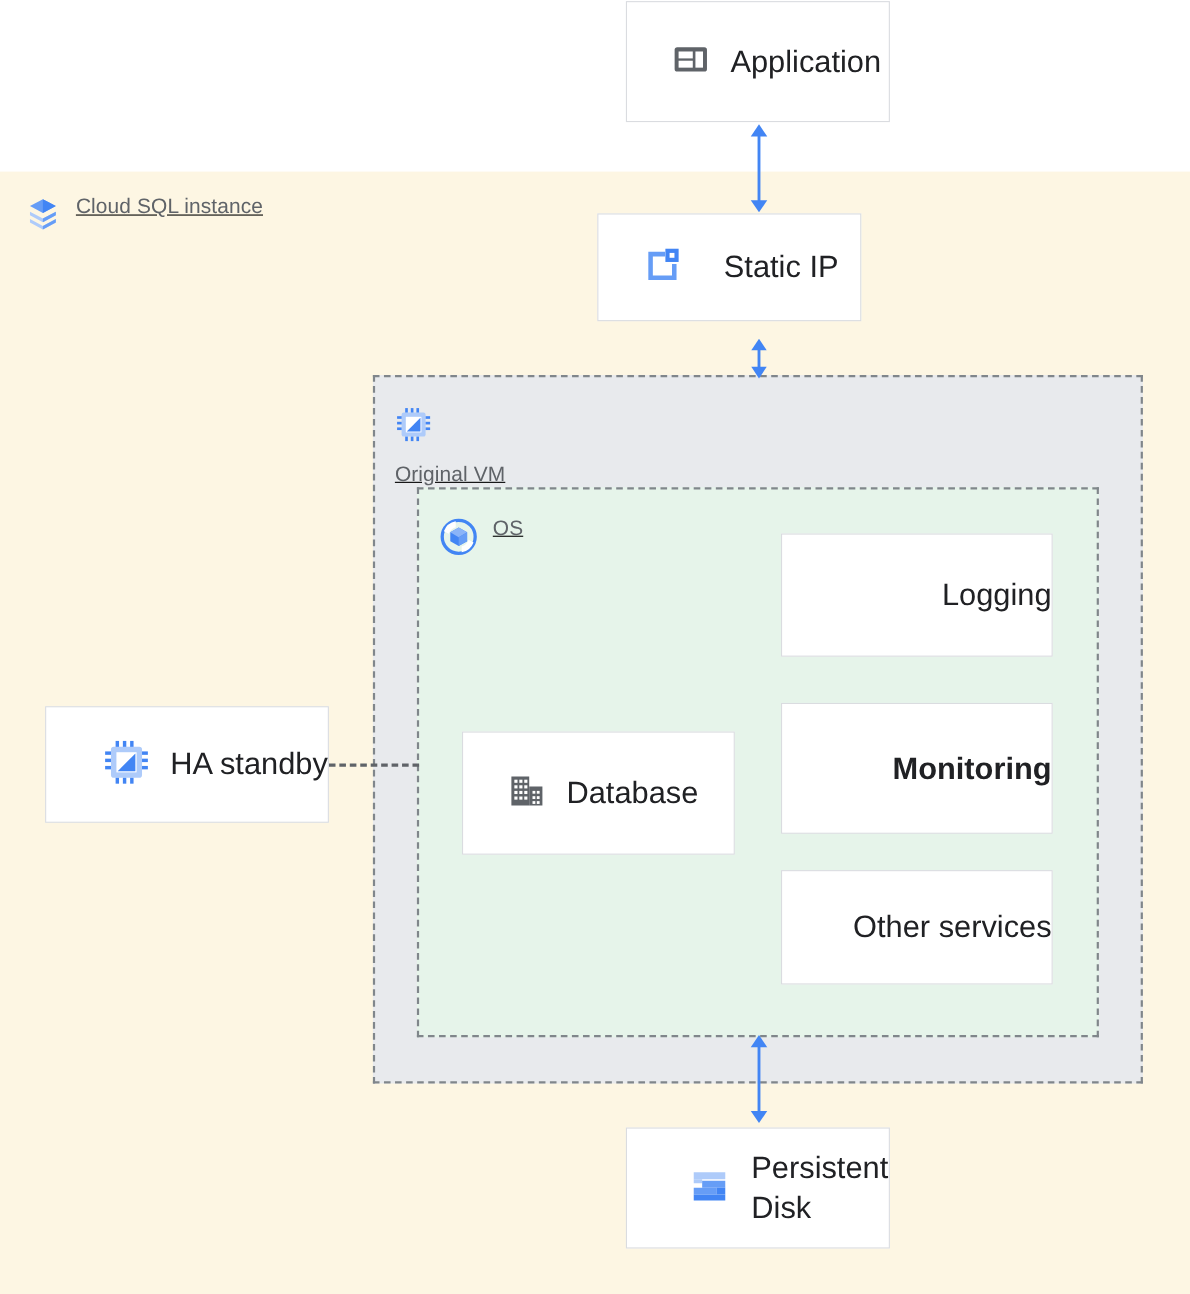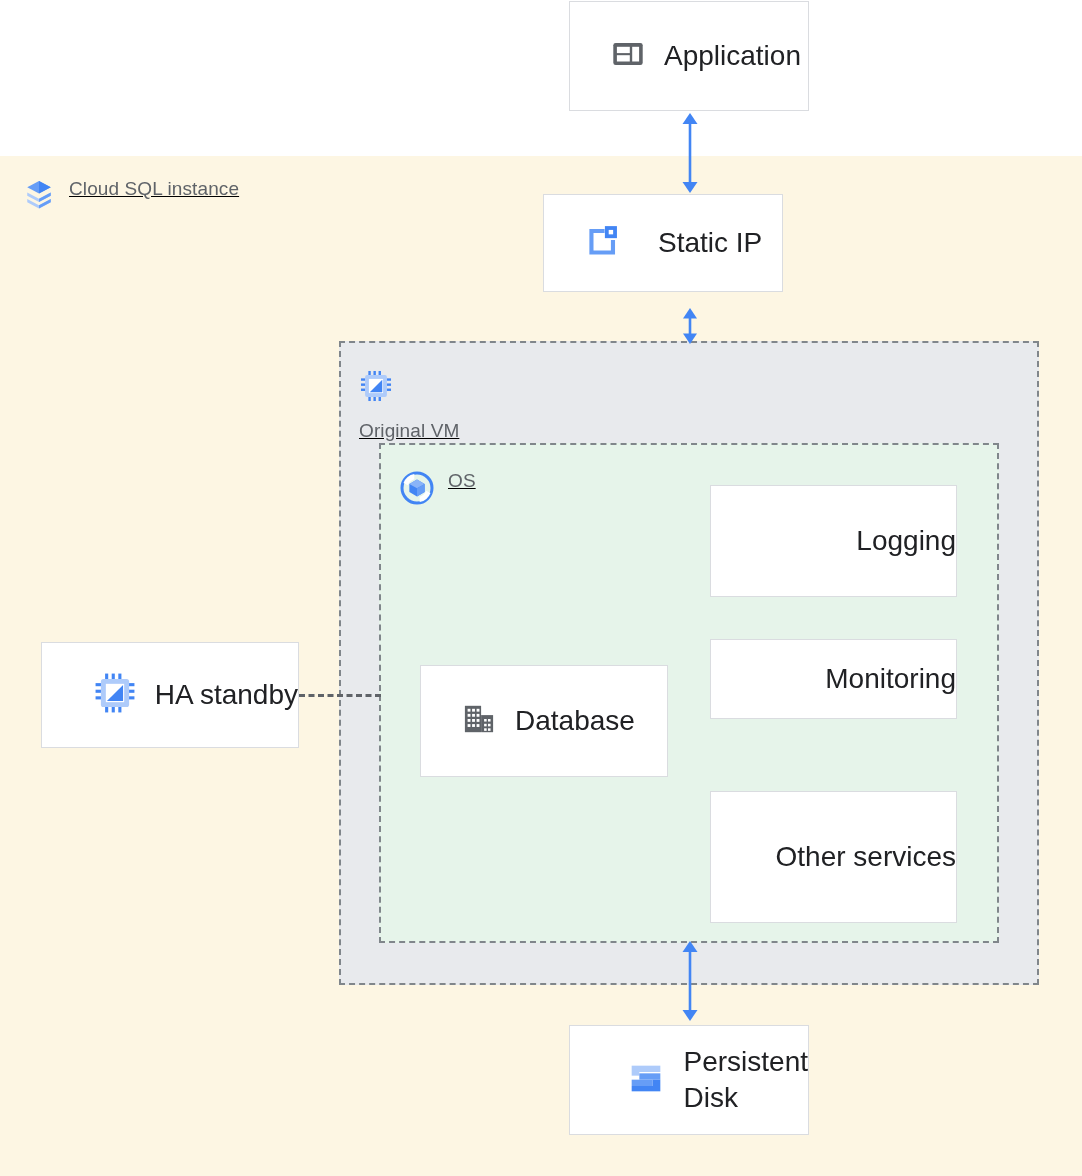--- a/index.html
+++ b/index.html
@@ -79,21 +79,21 @@
     line-height: 1.28;
     white-space: pre-line;
   }
   .node.plain .node-label {
     text-align: center;
   }
   .node.iconic {
     justify-content: flex-start;
     padding-left: 40px;
   }
-  .node.iconic.two-line { padding-left: 37px; justify-content: flex-end; }
+  .node.iconic.two-line { padding-left: 55px; }
 
   .icon {
     flex: 0 0 auto;
     display: block;
   }
 
   
   .conn {
     position: absolute;
   }
@@ -262,25 +262,25 @@
         </g>
       </svg>
     </span>
     <span class="node-label">Database</span>
   </div>
 
   <div class="node plain" style="left:710px; top:485px; width:247px; height:112px;">
     <span class="node-label">Logging</span>
   </div>
 
-  <div class="node plain" style="left:710px; top:639px; width:247px; height:80px;">
+  <div class="node plain" style="left:710px; top:639px; width:247px; height:119px;font-weight:bold;">
     <span class="node-label">Monitoring</span>
   </div>
 
-  <div class="node plain" style="left:710px; top:791px; width:247px; height:132px;">
+  <div class="node plain" style="left:710px; top:791px; width:247px; height:104px;">
     <span class="node-label">Other services</span>
   </div>
 
   <div class="node iconic two-line" style="left:569px; top:1025px; width:240px; height:110px;">
     <span class="icon">
       <svg width="40" height="40" viewBox="0 0 24 24">
         <path d="M3.4 4.6 L20.6 4.6 L20.6 8.4 L3.4 8.4 Z" fill="#aecbfa"></path>
         <path d="M3.4 8.4 L8.0 8.4 L8.0 10.6 L3.4 10.6 Z" fill="#aecbfa"></path>
         <path d="M8.0 9.2 L20.6 9.2 L20.6 13.0 L8.0 13.0 Z" fill="#669df6"></path>
         <path d="M3.4 13.0 L16.0 13.0 L16.0 16.8 L3.4 16.8 Z" fill="#669df6"></path>

